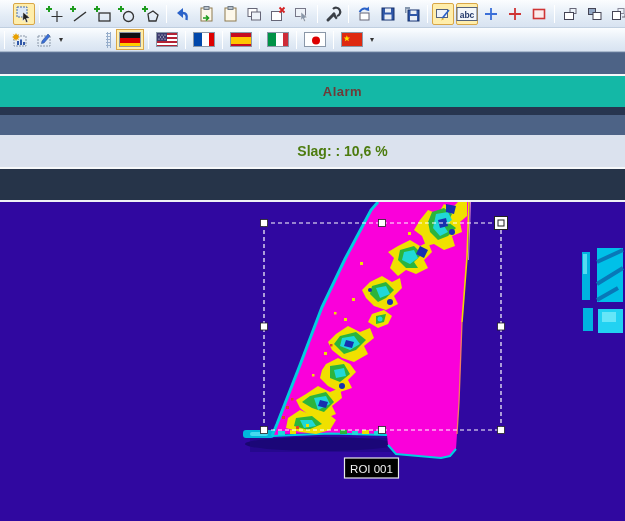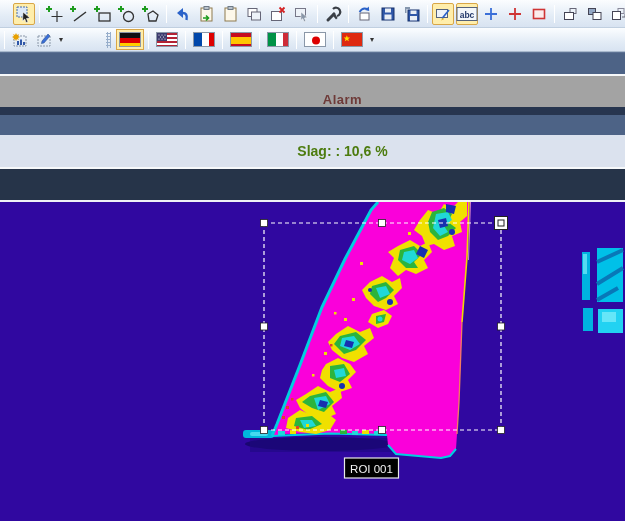--- a/index.html
+++ b/index.html
@@ -24,21 +24,21 @@
   .flagbtn { width:28px; height:21px; display:flex; align-items:center; justify-content:center;
     border:1px solid transparent; margin:0 1px; flex:0 0 auto; }
   .flagbtn.active { background:#ffeeab; border:1px solid #d8a648; }
   .flagbtn svg { border:1px solid #8a97a8; display:block; }
   .spacer18 { width:18px; }
 
   
   .bar { width:625px; }
   .bar-slate1 { height:22px; background:#4d6386; border-top:1px solid #5d7294; }
   .bar-wsep   { height:2px; background:#f6f8fa; }
-  .bar-alarm  { height:31px; background:#a3a3a3; display:flex; align-items:flex-end; }
+  .bar-alarm  { height:31px; background:#14b8a6; display:flex; align-items:center; }
   .bar-alarm span { width:100%; text-align:center; padding-left:60px;
     font-size:13px; font-weight:bold; color:#6e3a38; letter-spacing:.5px; }
   .bar-navy1  { height:8px;  background:#27354f; }
   .bar-slate2 { height:20px; background:#4d6386; }
   .bar-slag   { height:32px; background:#dbe2ee; display:flex; align-items:center; }
   .bar-slag span { width:100%; text-align:center; padding-left:60px;
     font-size:14px; font-weight:bold; color:#4d7c0f; }
   .bar-navy2  { height:33px; background:#263449; border-bottom:2px solid #eef2f6; }
 
   

